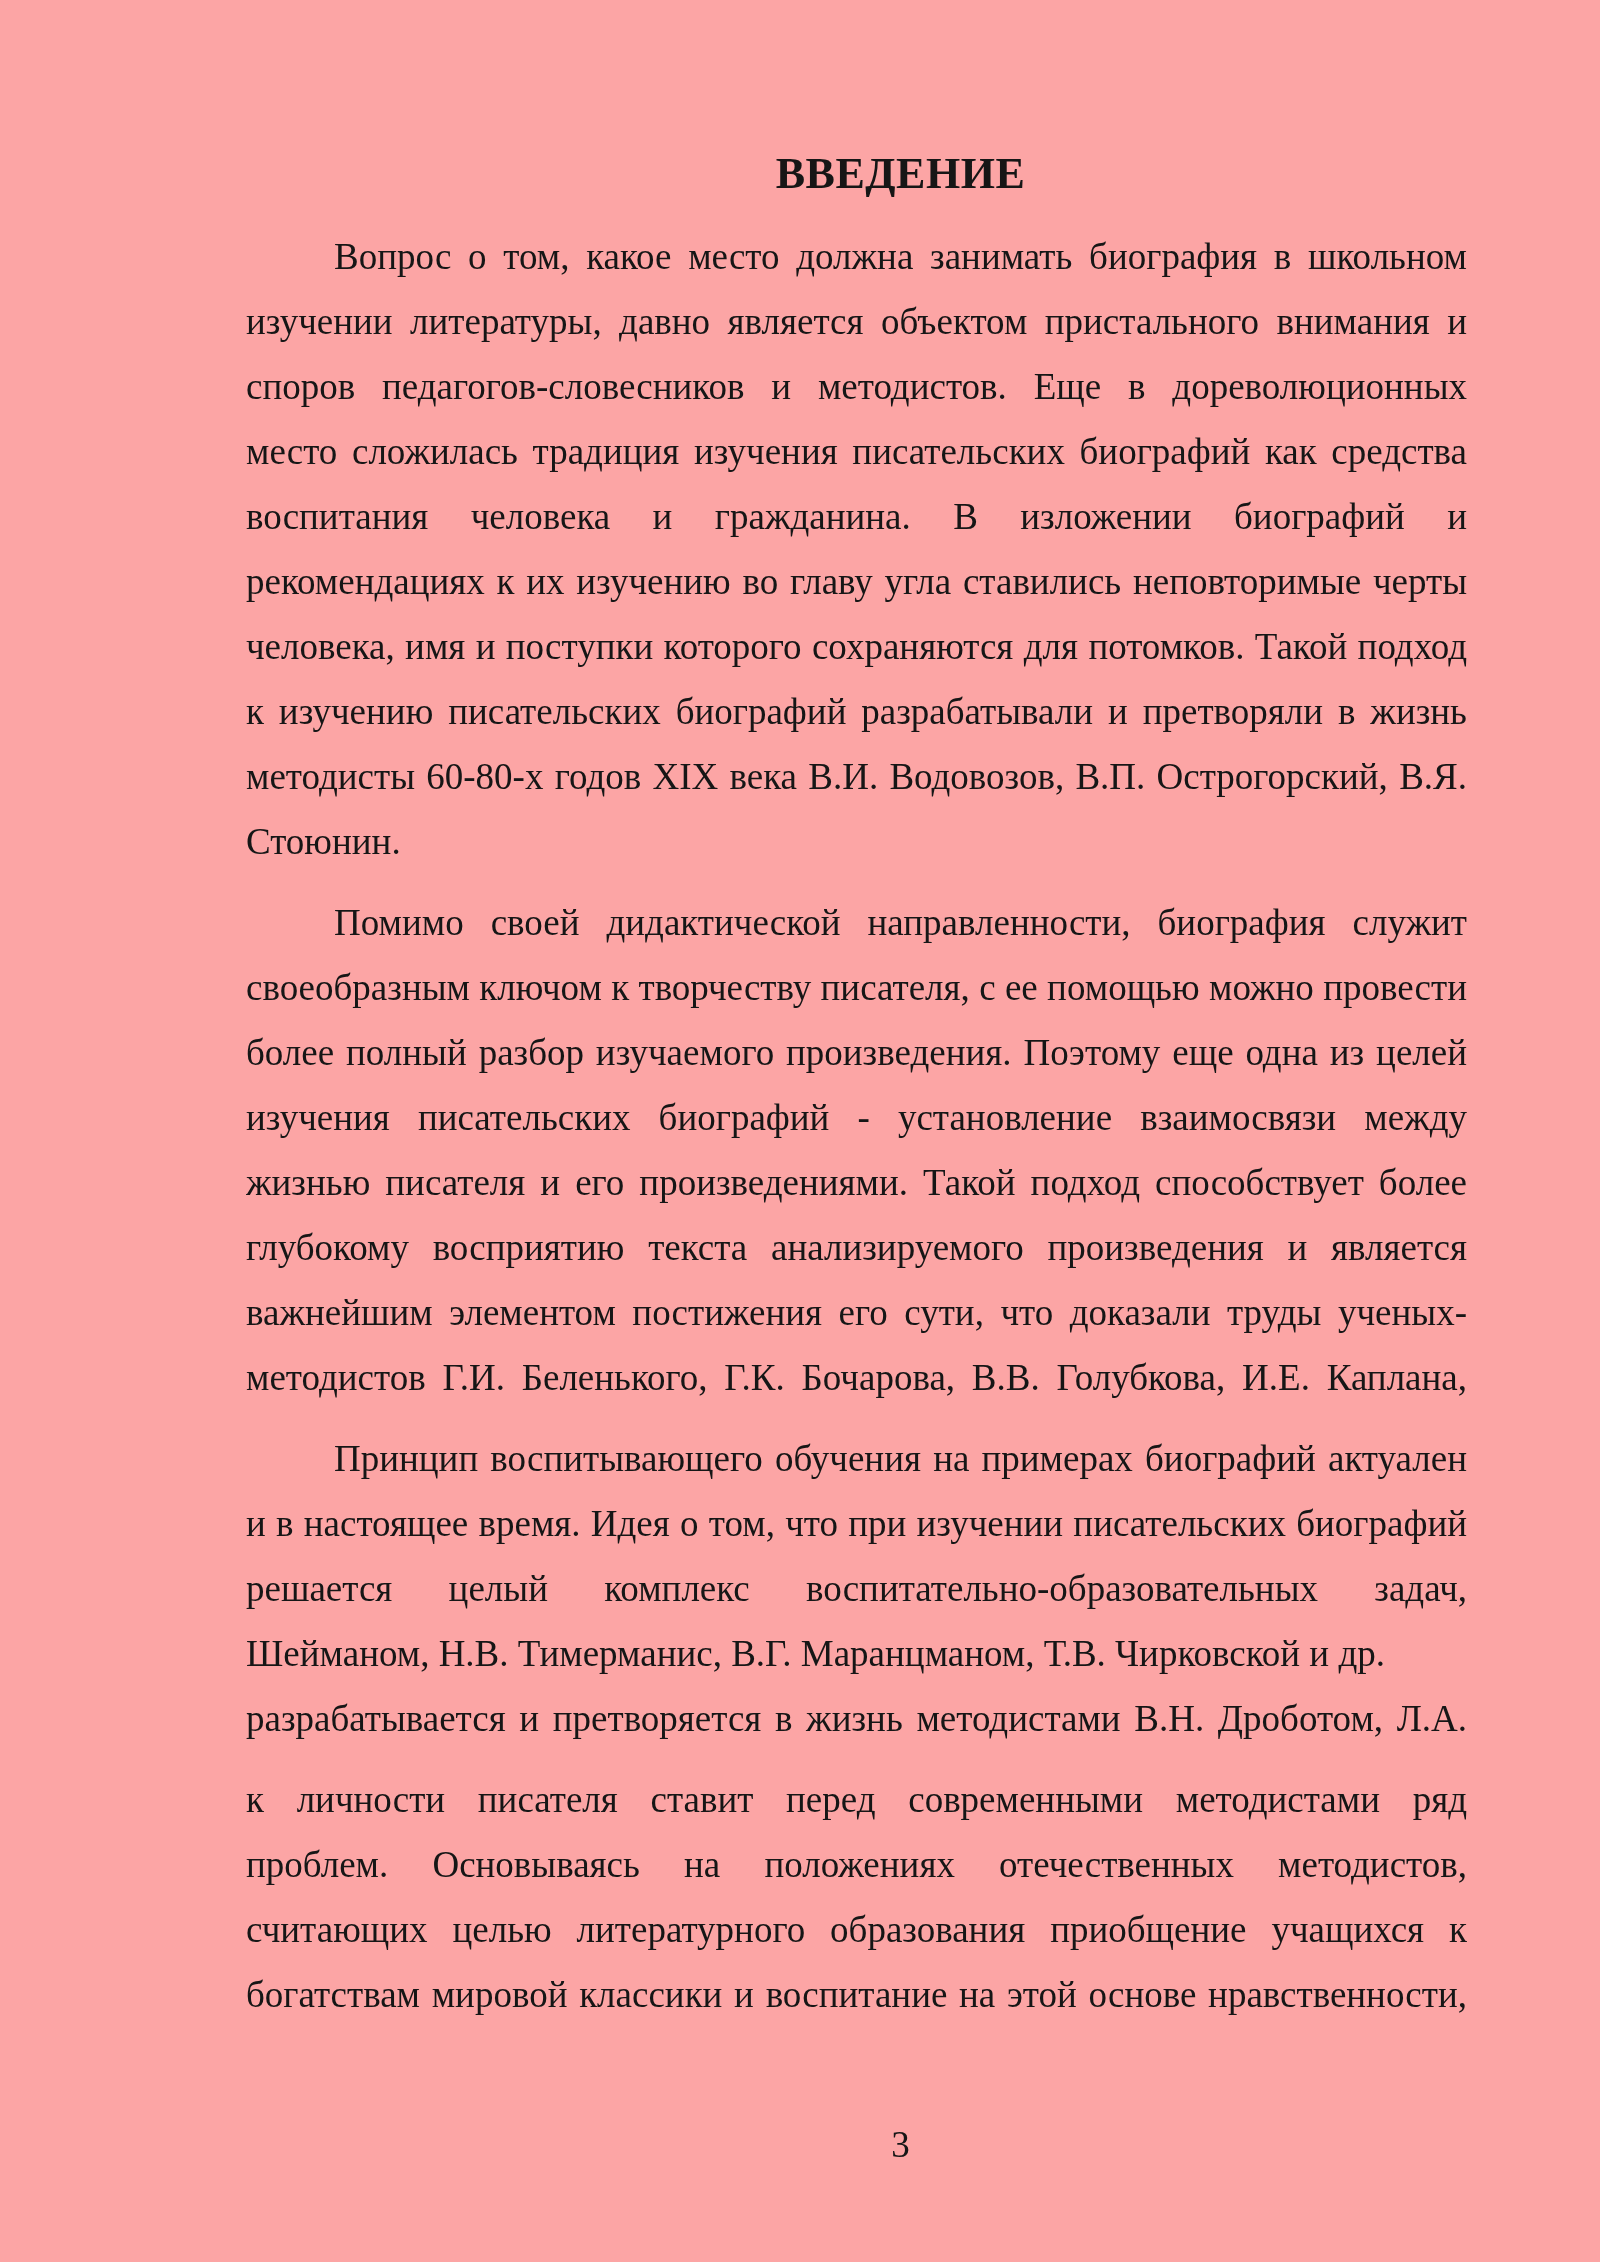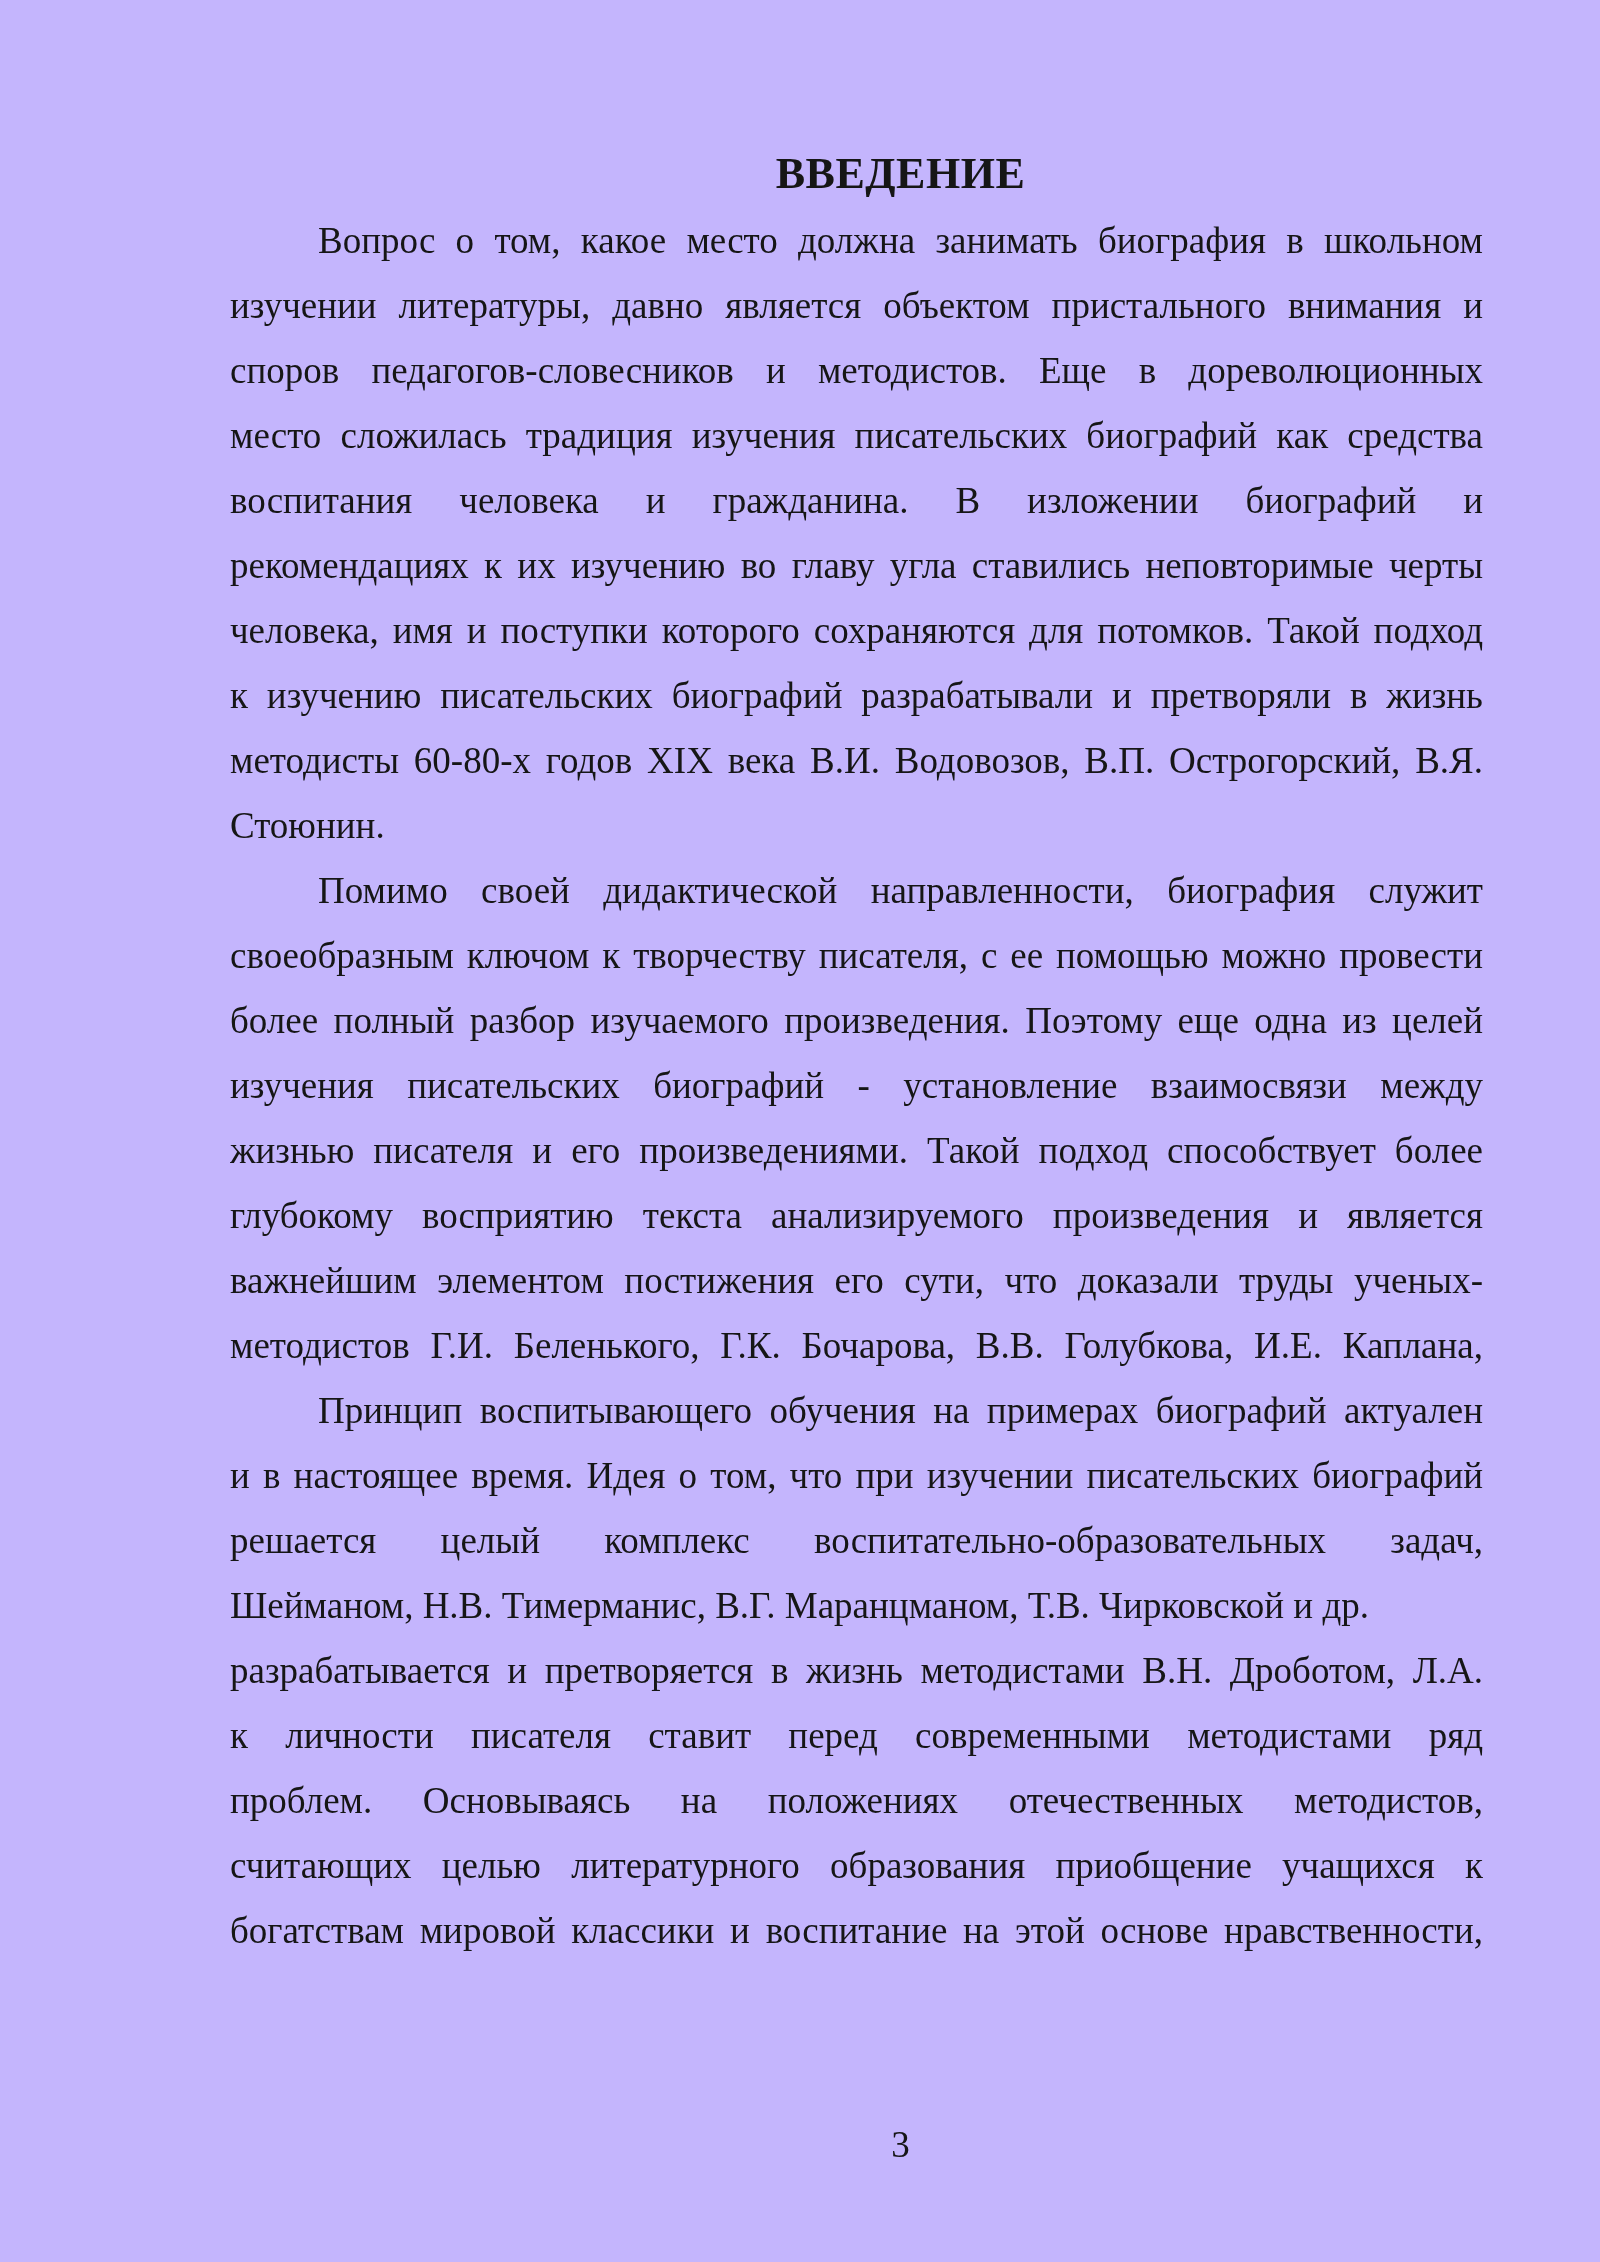--- a/index.html
+++ b/index.html
@@ -4,21 +4,21 @@
 <style>
   html, body {
     margin: 0;
     padding: 0;
     background: #ffffff;
   }
   .page {
     position: relative;
     width: 1600px;
     height: 2262px;
-    background: #c4b5fd;
+    background: #fca5a5;
     font-family: "Liberation Serif", "DejaVu Serif", serif;
     color: #161616;
     overflow: hidden;
   }
   .doc-title {
     position: absolute;
     left: 318px;            
     width: 1165px;          
     top: 141px;
     height: 65px;
@@ -31,21 +31,21 @@
   }
   .doc-body {
     position: absolute;
     left: 230px;
     top: 208px;
     width: 1253px;          
     font-size: 37px;
     line-height: 65px;
   }
   .paragraph {
-    margin: 0;
+    margin: 16px;
   }
   .line {
     height: 65px;
     overflow: hidden;
     text-align: justify;
     text-align-last: justify;
     white-space: normal;
   }
   .line.indent {
     text-indent: 88px;

